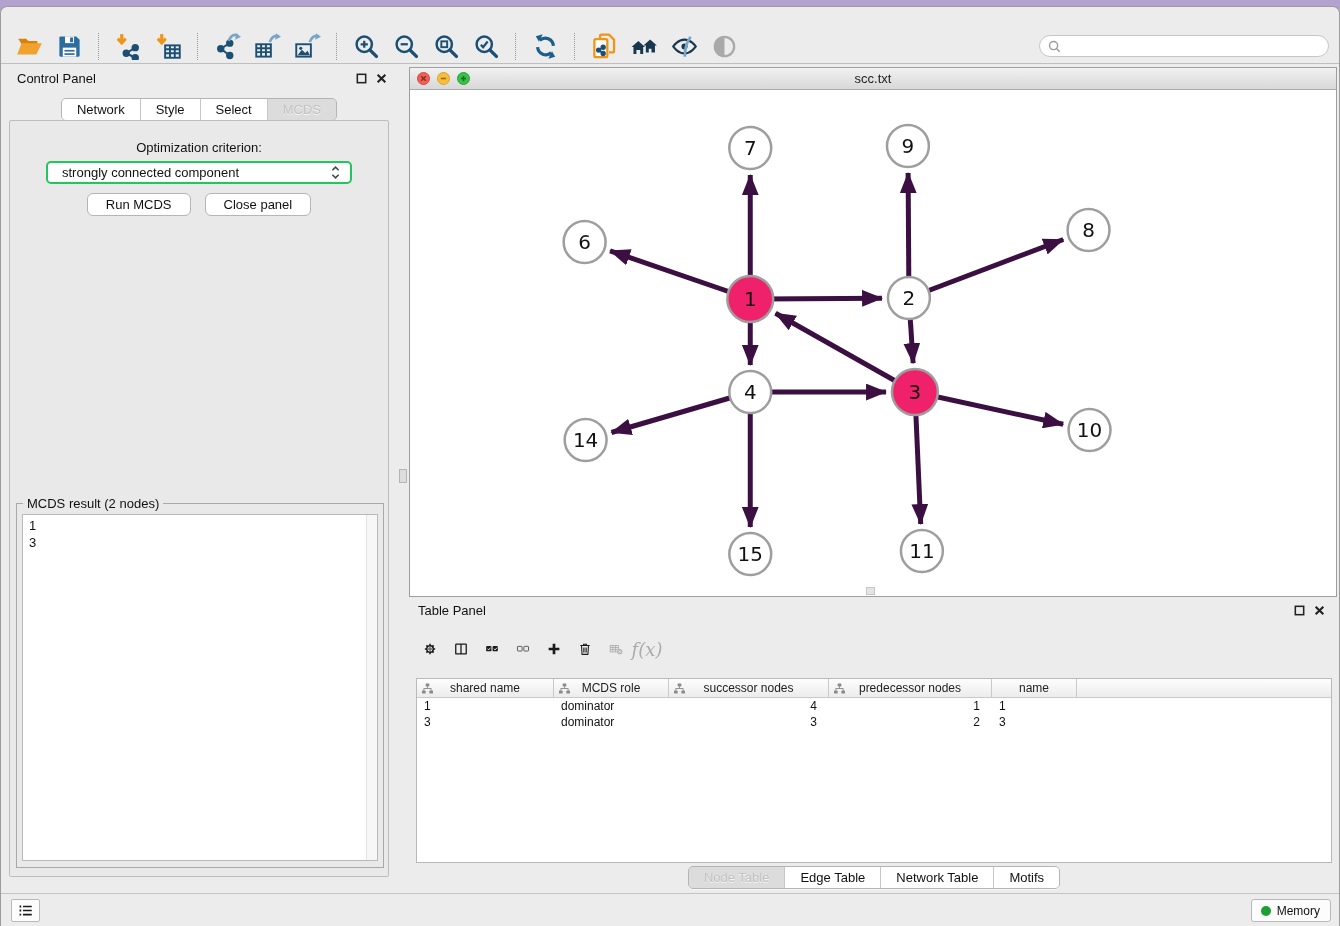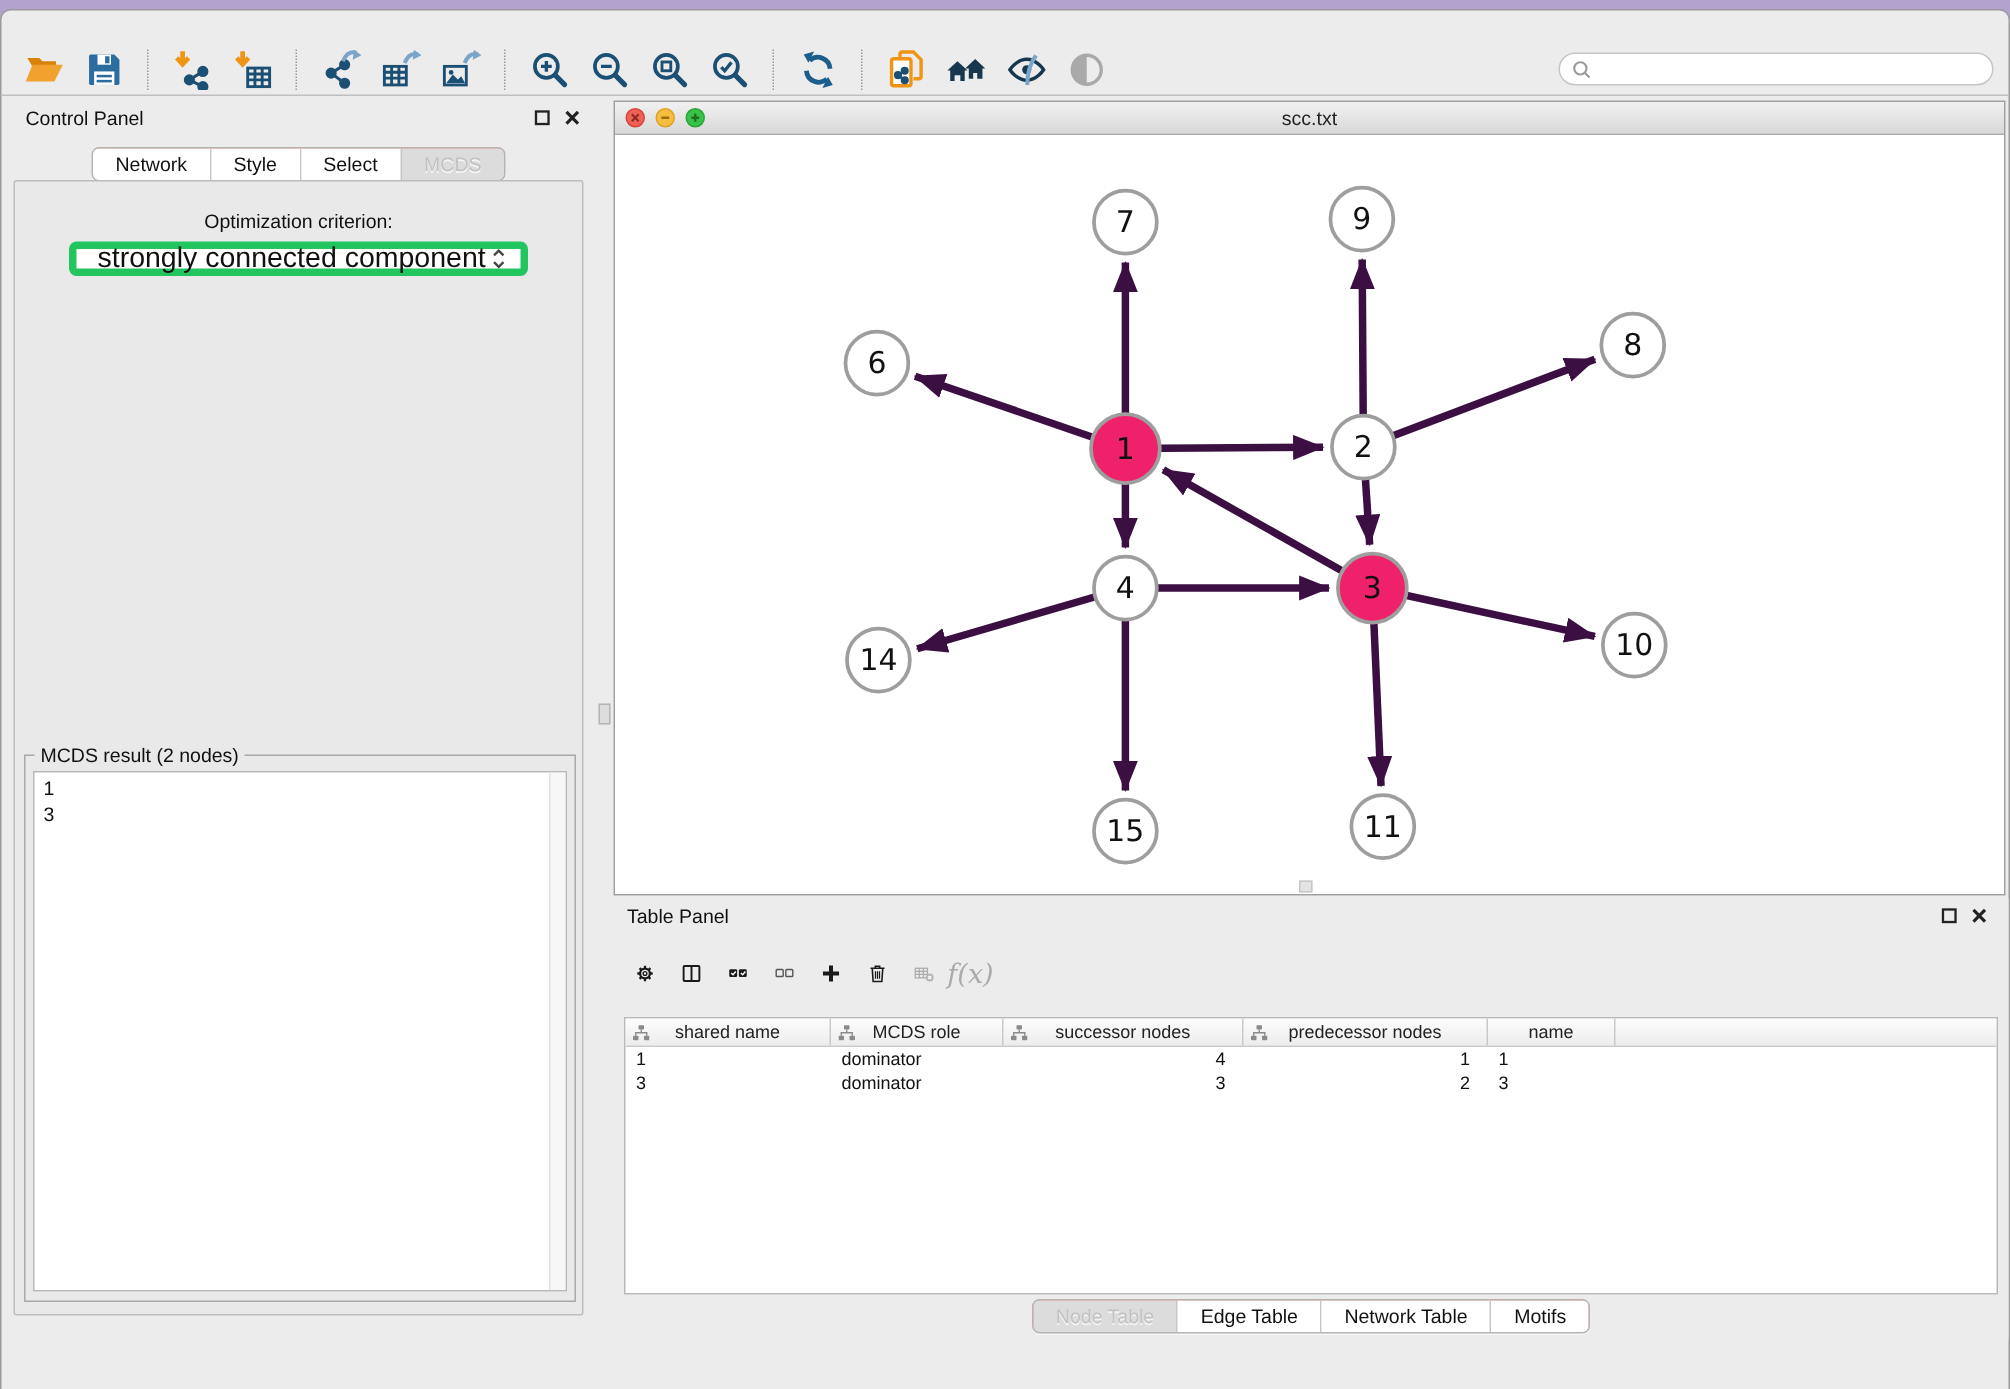--- a/index.html
+++ b/index.html
@@ -39,22 +39,22 @@
   .segs { display:inline-flex; border:1px solid #b4b4b4; border-radius:5px; overflow:hidden;
           background:#fca5a5; height:23px; box-shadow:0 1px 0 rgba(255,255,255,.6); }
   .seg { padding:0 15px; font-size:13px; line-height:21px; color:#111; background:#fff;
          border-right:1px solid #c7c7c7; cursor:default; white-space:nowrap; }
   .seg:last-child { border-right:none; }
   .seg.active { background:#dcdcdc; color:#c2c2c2; text-shadow:0 1px 0 #f5f5f5; }
   .cp-box { position:absolute; left:8px; right:8px; top:55px; bottom:16px; background:#e9e9e9;
             border:1px solid #bdbdbd; border-radius:2px; }
   .opt-label { position:absolute; top:19px; width:100%; text-align:center; font-size:13px; color:#111; }
   .dropdown { position:absolute; left:36px; right:36px; top:40px; height:23px; background:#fff;
-              border:5px solid #22c55e; border-radius:5px; display:flex; align-items:center;
-              padding:0 10px 0 14px; font-size:19px; color:#111; }
+              border:2px solid #22c55e; border-radius:5px; display:flex; align-items:center;
+              padding:0 10px 0 14px; font-size:13px; color:#111; }
   .dropdown .dd-value { flex:1; }
   .btn-row { position:absolute; top:72px; left:0; width:100%; display:flex; justify-content:center; gap:14px; }
   .btn { height:23px; padding:0 18px; background:#fff; border:1px solid #b5b5b5; border-radius:6px;
          font-size:13px; color:#111; line-height:21px; }
   .group { position:absolute; left:6px; right:4px; top:382px; bottom:8px; border:1px solid #a9a9a9; }
   .group-legend { position:absolute; top:-8px; left:6px; background:#e9e9e9; padding:0 4px;
                   font-size:13px; color:#111; }
   .result-area { position:absolute; top:10px; left:5px; right:5px; bottom:6px; background:#fff;
                  border:1px solid #b9b9b9; overflow:hidden; }
   .result-line { font-size:13px; line-height:17px; padding-left:6px; color:#111; }
@@ -300,20 +300,24 @@
             </div>
       </div>
       <div class="cp-box">
         <div class="opt-label">Optimization criterion:</div>
         <div class="dropdown">
           <span class="dd-value">strongly connected component</span>
           <svg width="9" height="15" viewBox="0 0 10 16" fill="none" stroke="#444" stroke-width="1.7">
                 <path d="M1.5 5.5L5 2l3.5 3.5"></path>
                 <path d="M1.5 10.5L5 14l3.5-3.5"></path>
               </svg>
+        </div>
+        <div class="btn-row">
+          <button class="btn">Run MCDS</button>
+          <button class="btn">Close panel</button>
         </div>
         <div class="group">
           <div class="group-legend">MCDS result (2 nodes)</div>
           <div class="result-area">
             <div id="result-lines">
                   <div class="result-line">1</div>
                   <div class="result-line">3</div>
                 </div>
             <div class="result-scroll"></div>
           </div>
@@ -536,15 +540,27 @@
                 <div class="seg active">Node Table</div>
                 <div class="seg">Edge Table</div>
                 <div class="seg">Network Table</div>
                 <div class="seg">Motifs</div>
               </div>
         </div>
       </div>
     </div>
   </div>
 
+  <div class="statusbar">
+    <div class="list-btn">
+      <svg viewBox="0 0 24 24" stroke="#1a1a1a" fill="none">
+            <path d="M8 5.5h14M8 12h14M8 18.5h14" stroke-width="2.6"></path>
+            <path d="M2.5 5.5h2.6M2.5 12h2.6M2.5 18.5h2.6" stroke-width="3"></path>
+          </svg>
+    </div>
+    <div class="memory-btn">
+      <span class="mem-dot"></span>
+      <span>Memory</span>
+    </div>
+  </div>
 
 </div>
 </div>
 
 </body></html>

